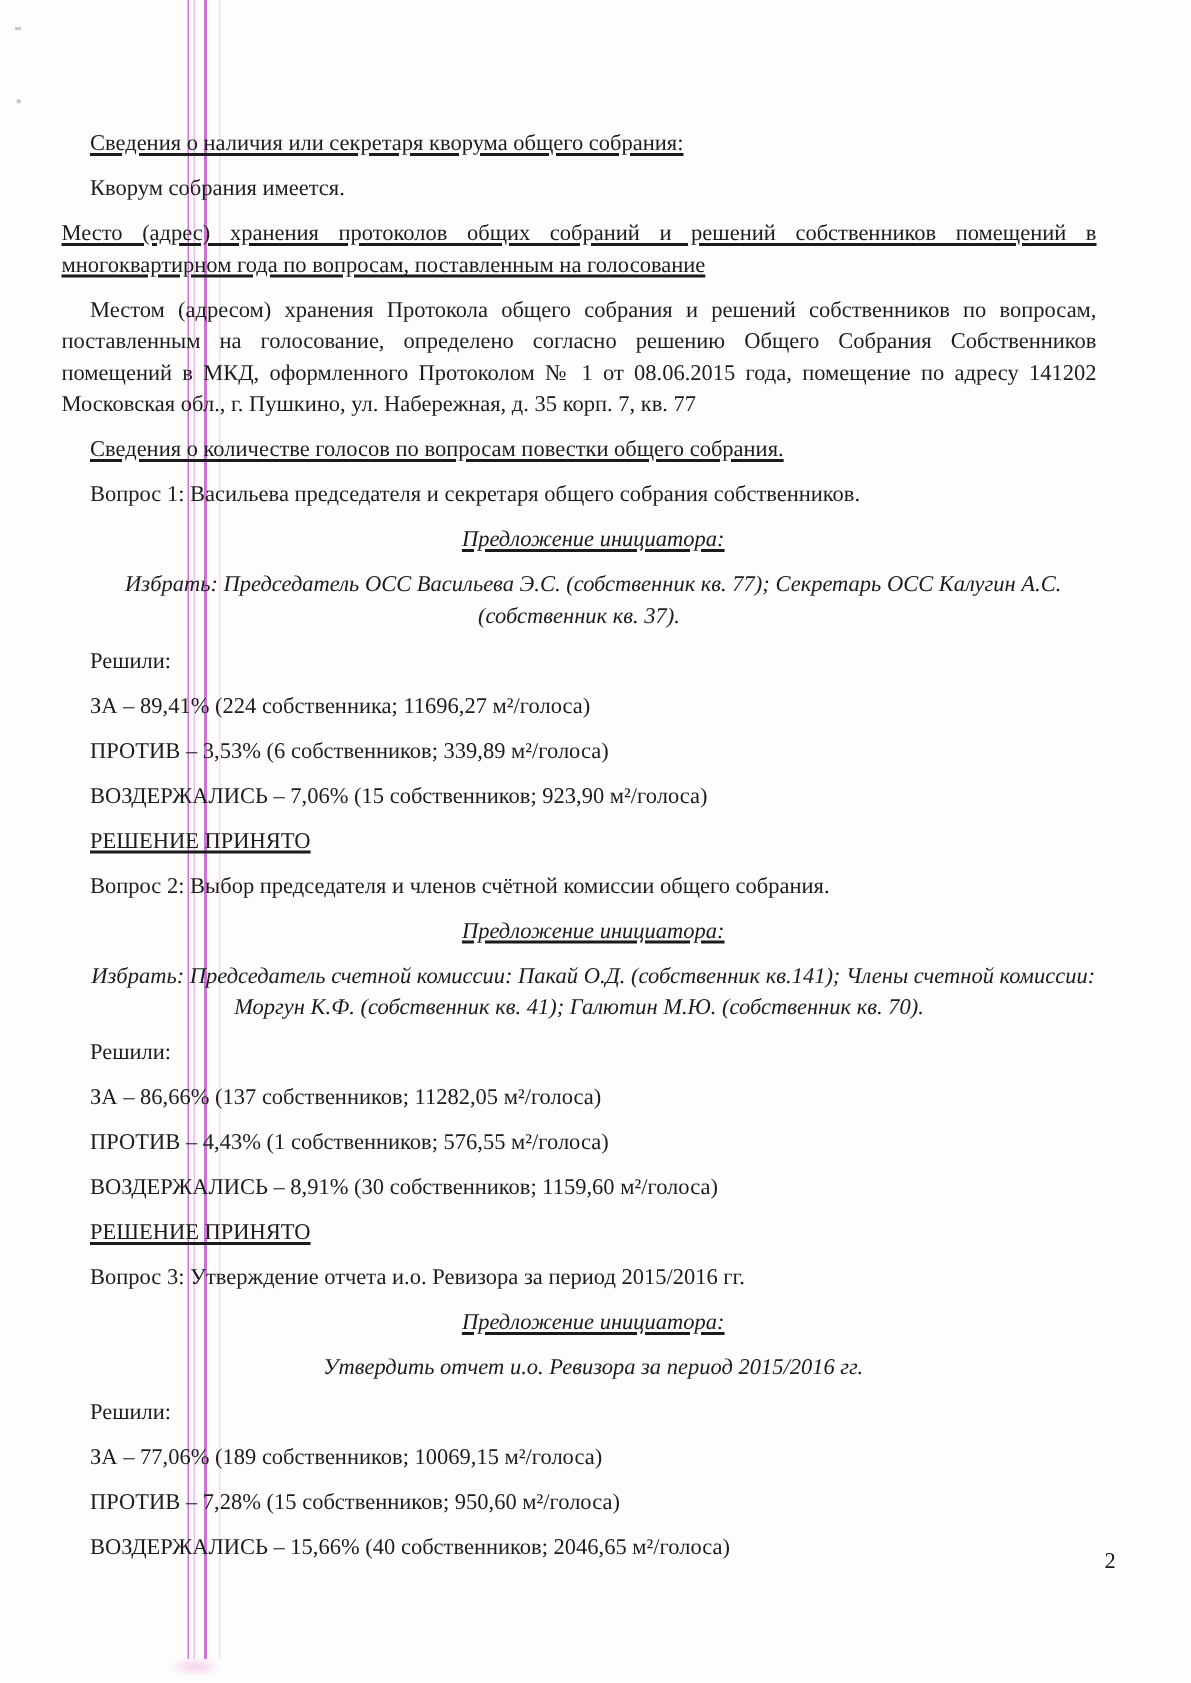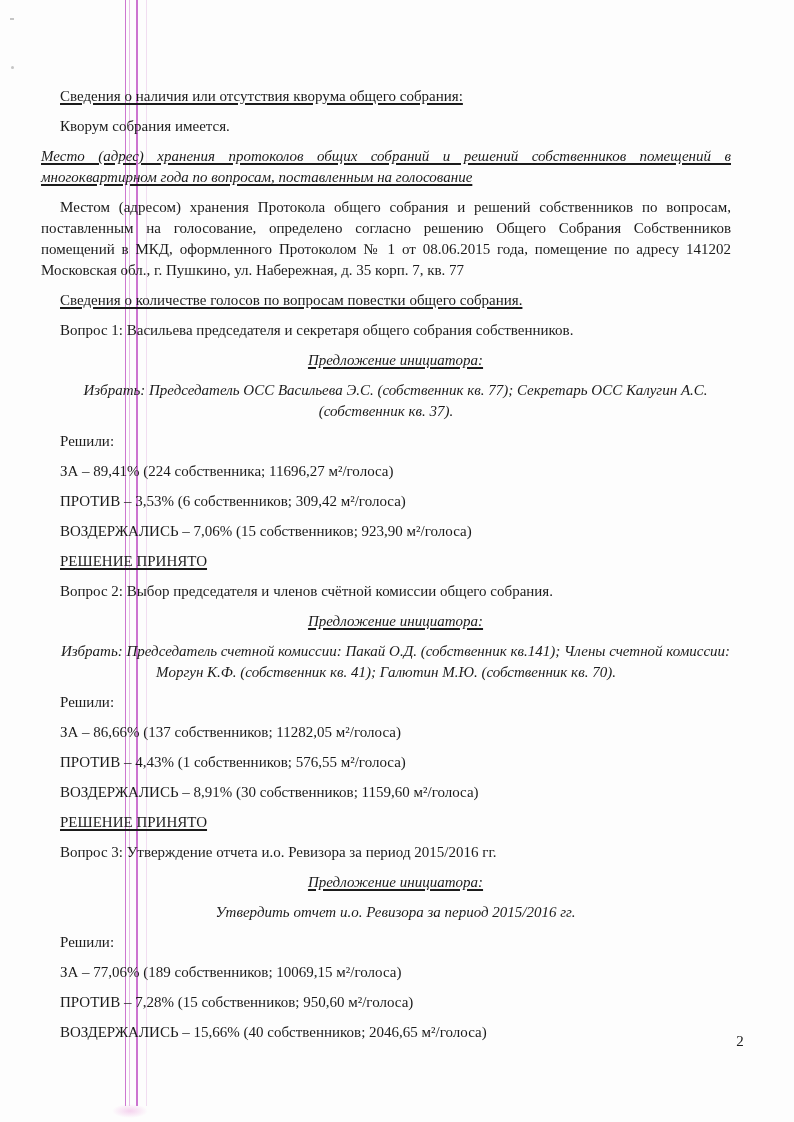--- a/index.html
+++ b/index.html
@@ -17,21 +17,21 @@
     left:41px;top:86px;width:690px;
     font-size:15px;line-height:21px;
   }
   .content p, .content h3{margin:0 0 9px 0;padding:0;font-size:15px;line-height:21px;font-weight:normal;}
   .indent{text-indent:19px;}
   .just{text-align:justify;}
   .bold{font-weight:bold;}
   .ul{text-decoration:underline;text-decoration-thickness:1.5px;text-underline-offset:2px;}
   .ital{font-style:italic;text-align:center;}
   .head{font-weight:bold;}
-  .storage-head{margin-top:4px !important;font-style:italic;}
+  .storage-head{margin-top:4px !important;}
   .jline{display:block;text-align:justify;text-align-last:justify;}
   .decision{text-decoration-thickness:2px;}
   
   .sl{position:absolute;top:0;height:1106px;pointer-events:none;}
   .sl-a{left:125px;width:1px;background:rgba(192,84,196,0.80);}
   .sl-b{left:129px;width:1px;background:rgba(215,140,215,0.55);}
   .sl-c{left:136px;width:2px;background:rgba(184,62,190,0.72);}
   .sl-d{left:146px;width:1px;background:rgba(226,182,226,0.45);}
   .sl-end{
     position:absolute;left:112px;top:1104px;width:36px;height:14px;
@@ -55,40 +55,40 @@
   <div class="sl sl-a"></div>
   <div class="sl sl-b"></div>
   <div class="sl sl-c"></div>
   <div class="sl sl-d"></div>
   <div class="sl-end"></div>
   <div class="speck speck-1"></div>
   <div class="speck speck-2"></div>
 
   <div class="content">
 
-    <h3 class="head ul indent">Сведения о наличия или отсутствия кворума общего собрания:</h3>
+    <h3 class="head ul indent">Сведения о наличия или секретаря кворума общего собрания:</h3>
 
     <p class="indent">Кворум собрания имеется.</p>
 
     <h3 class="head ul storage-head">
       <span class="jline">Место (адрес) хранения протоколов общих собраний и решений собственников помещений в</span>
       <span>многоквартирном года по вопросам, поставленным на голосование</span>
     </h3>
 
     <p class="just indent">Местом (адресом) хранения Протокола общего собрания и решений собственников по вопросам, поставленным на голосование, определено согласно решению Общего Собрания Собственников помещений в МКД, оформленного Протоколом № 1 от 08.06.2015 года, помещение по адресу 141202 Московская обл., г. Пушкино, ул. Набережная, д. 35 корп. 7, кв. 77</p>
 
     <h3 class="head ul indent">Сведения о количестве голосов по вопросам повестки общего собрания.</h3>
 
     <section>
       <p class="bold indent">Вопрос 1: Васильева председателя и секретаря общего собрания собственников.</p>
       <p class="ital ul indent">Предложение инициатора:</p>
       <p class="ital just indent">Избрать: Председатель ОСС Васильева Э.С. (собственник кв. 77); Секретарь ОСС Калугин А.С. (собственник кв. 37).</p>
       <p class="indent">Решили:</p>
       <p class="indent">ЗА – 89,41% (224 собственника; 11696,27 м²/голоса)</p>
-      <p class="indent">ПРОТИВ – 3,53% (6 собственников; 309,42 м²/голоса)</p>
+      <p class="indent">ПРОТИВ – 3,53% (6 собственников; 339,89 м²/голоса)</p>
       <p class="indent">ВОЗДЕРЖАЛИСЬ – 7,06% (15 собственников; 923,90 м²/голоса)</p>
       <p class="bold ul decision indent">РЕШЕНИЕ ПРИНЯТО</p>
     </section>
 
     <section>
       <p class="bold indent">Вопрос 2: Выбор председателя и членов счётной комиссии общего собрания.</p>
       <p class="ital ul indent">Предложение инициатора:</p>
       <p class="ital just indent">Избрать: Председатель счетной комиссии: Пакай О.Д. (собственник кв.141); Члены счетной комиссии: Моргун К.Ф. (собственник кв. 41); Галютин М.Ю. (собственник кв. 70).</p>
       <p class="indent">Решили:</p>
       <p class="indent">ЗА – 86,66% (137 собственников; 11282,05 м²/голоса)</p>

